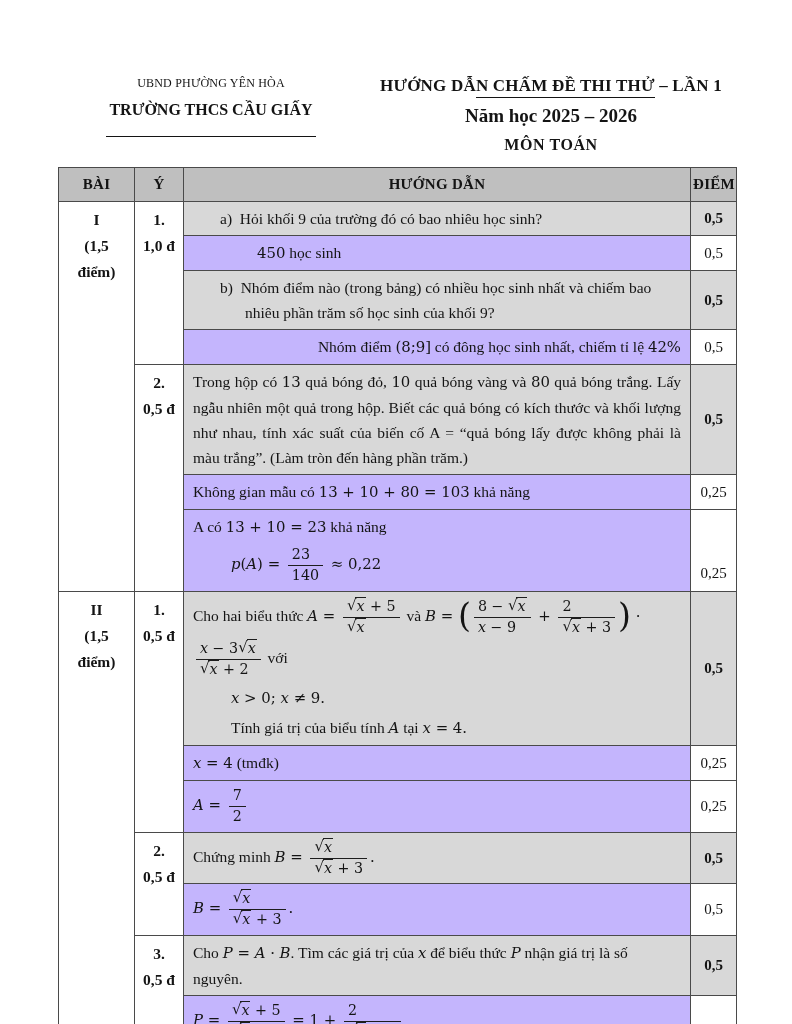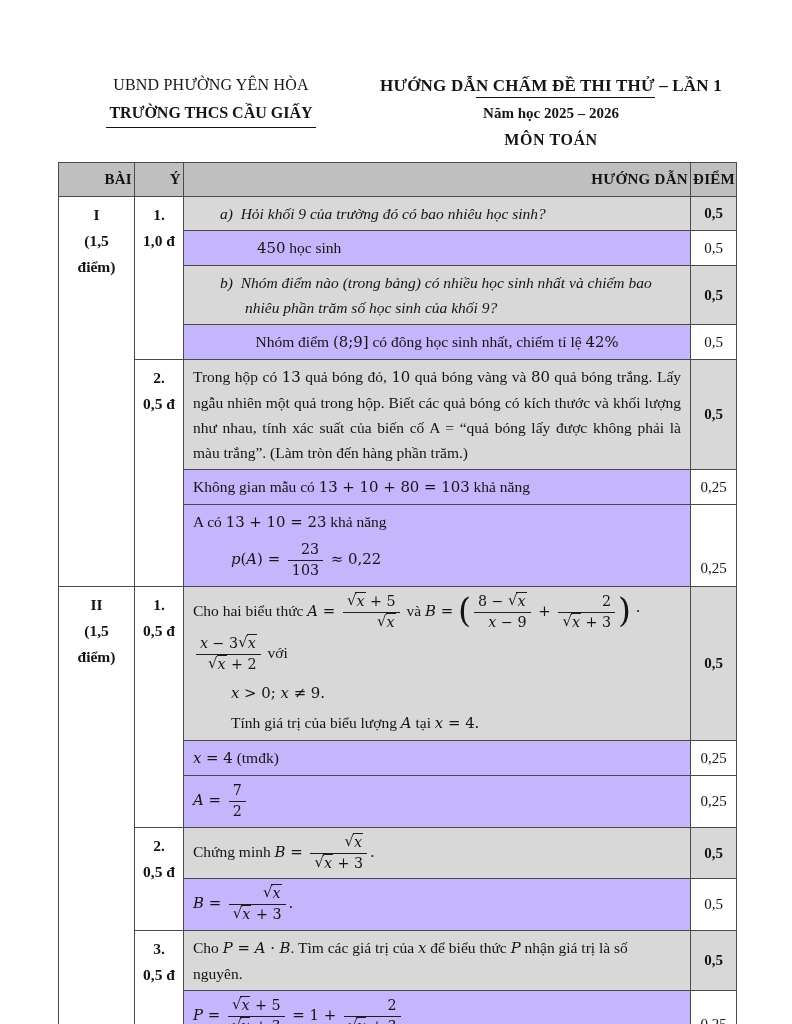--- a/index.html
+++ b/index.html
@@ -7,65 +7,65 @@
     width:792px;height:1024px;overflow:hidden;
     font-family:"Liberation Serif","DejaVu Serif",serif;
     color:#141414;
   }
   .page{padding:76px 54px 0 58px;}
 
   
   .doc-header{display:flex;}
   .h-left{width:45%;text-align:center;}
   .h-right{width:55%;text-align:center;}
-  .org1{font-size:16px;letter-spacing:.2px;}
+  .org1{font-size:12px;letter-spacing:.2px;}
   .org2{font-size:16px;font-weight:bold;margin-top:10px;}
-  .org2 .und{border-bottom:1.6px solid #141414;padding:0 3px 6px;}
+  .org2 .und{border-bottom:1.6px solid #141414;padding:0 3px 18px;}
   .title1{font-size:17px;font-weight:bold;letter-spacing:.2px;}
   .title1 .und{border-bottom:1.6px solid #141414;padding-bottom:2px;}
-  .title2{font-size:15px;font-weight:bold;margin-top:9px;}
+  .title2{font-size:19px;font-weight:bold;margin-top:9px;}
   .title3{font-size:16px;font-weight:bold;margin-top:9px;letter-spacing:.6px;text-align:center;}
 
   
   table.rubric{
     border-collapse:collapse;table-layout:fixed;
     width:678px;margin-top:13px;
   }
   .rubric th,.rubric td{border:1px solid #4a4a4a;}
   .rubric th{
     background:#bfbfbf;font-size:15px;font-weight:bold;
-    padding:8px 2px;letter-spacing:.3px;text-align:right;
+    padding:8px 2px;letter-spacing:.3px;
   }
   .c-bai,.c-y{
     text-align:center;vertical-align:top;font-weight:bold;
     font-size:15.5px;line-height:26px;padding-top:5px;background:#fff;
   }
   .c-hd{
     font-size:15.5px;vertical-align:middle;padding:2px 9px;
     background:#c4b5fd;
   }
   .c-score{
     text-align:center;font-size:15px;vertical-align:middle;background:#fff;
   }
   .shaded{background:#d8d8d8 !important;}
   .score-bold{font-weight:bold;}
   .vbottom{vertical-align:bottom;padding-bottom:9px;}
 
   .para{line-height:25px;margin:2px 0;}
-  .para.hang{padding-left:52px;text-indent:-25px;font-style:italic;}
+  .para.hang{padding-left:52px;text-indent:-25px;}
   .para.indent{padding-left:64px;}
-  .para.center{text-align:center;}
+  .para.center{text-align:right;}
   .para.justify{text-align:justify;}
   .para + .para{margin-top:4px;margin-left:38px;}
 
   
   .mr{font-family:"DejaVu Serif",serif;font-size:.96em;}
   .mi{font-family:"DejaVu Serif",serif;font-style:italic;font-size:.96em;}
   .frac{
-    display:inline-block;vertical-align:middle;text-align:right;
+    display:inline-block;vertical-align:middle;text-align:left;
     line-height:1.2;margin:2px 3px;font-size:.96em;
   }
   .fn{display:block;border-bottom:1.2px solid #1d1d1d;padding:0 4px 1px;}
   .fd{display:block;padding:1px 4px 0;}
   .sqrt{white-space:nowrap;}
   .rsign{font-family:"DejaVu Serif",serif;position:relative;top:-1px;margin-right:-1px;}
   .rbody{border-top:1.2px solid #1d1d1d;padding:0 1px;}
   .bigp{
     font-family:"DejaVu Serif",serif;font-size:215%;font-weight:normal;
     vertical-align:middle;line-height:.85;position:relative;top:-1px;
@@ -139,31 +139,31 @@
         </tr>
         <tr>
           <td class="c-hd">
             <div class="para"><span class="tx">Không gian mẫu có </span><span class="mr">13 + 10 + 80 = 103</span><span class="tx"> khả năng</span></div>
           </td>
           <td class="c-score">0,25</td>
         </tr>
         <tr>
           <td class="c-hd">
             <div class="para"><span class="tx">A có </span><span class="mr">13 + 10 = 23</span><span class="tx"> khả năng</span></div>
-            <div class="para"><span class="mi">p</span><span class="mr">(</span><span class="mi">A</span><span class="mr">) = </span><span class="frac"><span class="fn"><span class="mr">23</span></span><span class="fd"><span class="mr">103</span></span></span><span class="mr"> ≈ 0,22</span></div>
+            <div class="para"><span class="mi">p</span><span class="mr">(</span><span class="mi">A</span><span class="mr">) = </span><span class="frac"><span class="fn"><span class="mr">23</span></span><span class="fd"><span class="mr">140</span></span></span><span class="mr"> ≈ 0,22</span></div>
           </td>
           <td class="c-score vbottom">0,25</td>
         </tr>
         <tr>
           <td class="c-bai" rowspan="7">II<br>(1,5<br>điểm)</td>
           <td class="c-y" rowspan="3">1.<br>0,5 đ</td>
           <td class="c-hd shaded">
             <div class="para"><span class="tx">Cho hai biểu thức </span><span class="mi">A</span><span class="mr"> = </span><span class="frac"><span class="fn"><span class="sqrt"><span class="rsign">√</span><span class="rbody"><span class="mi">x</span></span></span><span class="mr"> + 5</span></span><span class="fd"><span class="sqrt"><span class="rsign">√</span><span class="rbody"><span class="mi">x</span></span></span></span></span><span class="tx"> và </span><span class="mi">B</span><span class="mr"> = </span><span class="bigp">(</span><span class="frac"><span class="fn"><span class="mr">8 − </span><span class="sqrt"><span class="rsign">√</span><span class="rbody"><span class="mi">x</span></span></span></span><span class="fd"><span class="mi">x</span><span class="mr"> − 9</span></span></span><span class="mr"> + </span><span class="frac"><span class="fn"><span class="mr">2</span></span><span class="fd"><span class="sqrt"><span class="rsign">√</span><span class="rbody"><span class="mi">x</span></span></span><span class="mr"> + 3</span></span></span><span class="bigp">)</span><span class="mr"> · </span><span class="frac"><span class="fn"><span class="mi">x</span><span class="mr"> − 3</span><span class="sqrt"><span class="rsign">√</span><span class="rbody"><span class="mi">x</span></span></span></span><span class="fd"><span class="sqrt"><span class="rsign">√</span><span class="rbody"><span class="mi">x</span></span></span><span class="mr"> + 2</span></span></span><span class="tx"> với</span></div>
             <div class="para"><span class="mi">x</span><span class="mr"> &gt; 0; </span><span class="mi">x</span><span class="mr"> ≠ 9.</span></div>
-            <div class="para"><span class="tx">Tính giá trị của biểu lượng </span><span class="mi">A</span><span class="tx"> tại </span><span class="mi">x</span><span class="mr"> = 4.</span></div>
+            <div class="para"><span class="tx">Tính giá trị của biểu tính </span><span class="mi">A</span><span class="tx"> tại </span><span class="mi">x</span><span class="mr"> = 4.</span></div>
           </td>
           <td class="c-score shaded score-bold">0,5</td>
         </tr>
         <tr>
           <td class="c-hd">
             <div class="para"><span class="mi">x</span><span class="mr"> = 4</span><span class="tx"> (tmđk)</span></div>
           </td>
           <td class="c-score">0,25</td>
         </tr>
         <tr>

